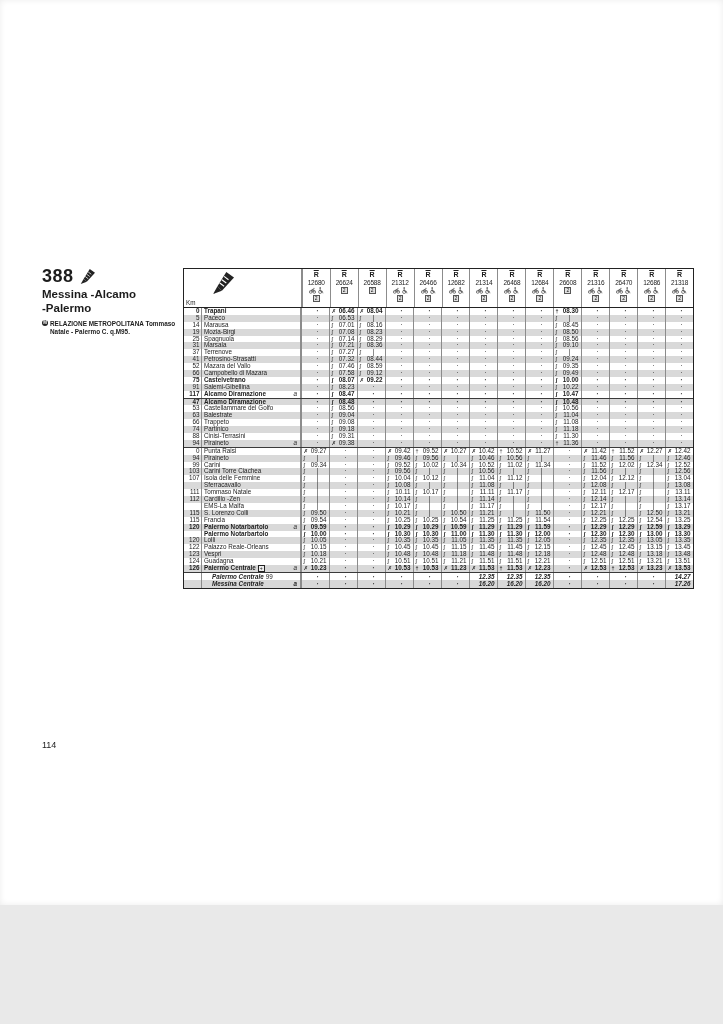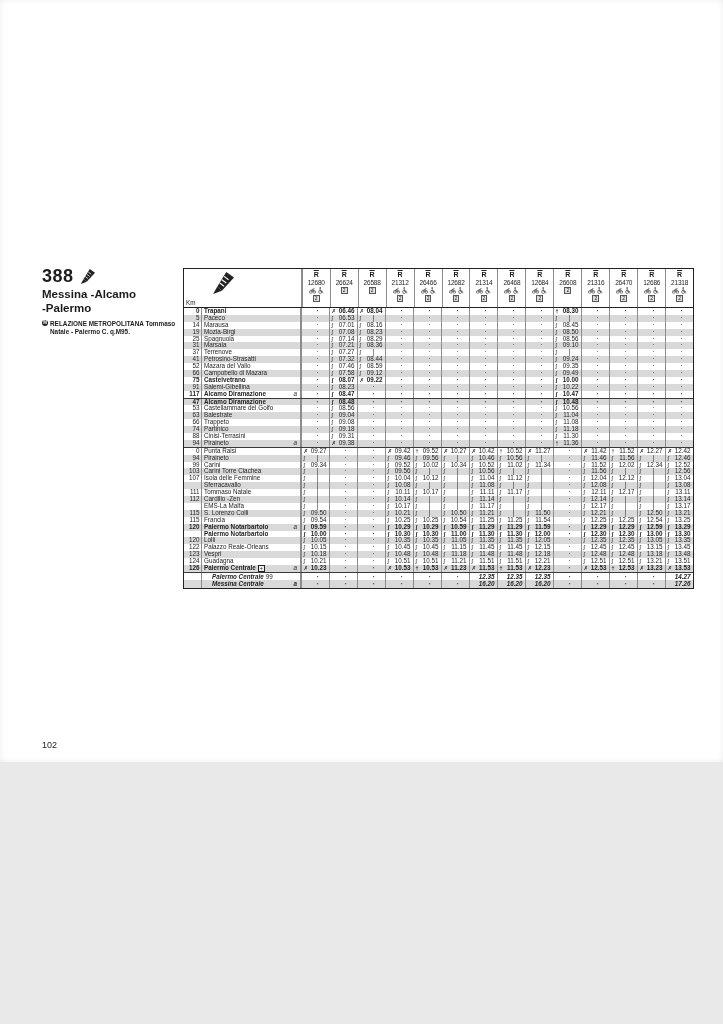--- a/index.html
+++ b/index.html
@@ -1,16 +1,16 @@
 <!DOCTYPE html>
 <html><head>
 <meta charset="utf-8">
 <style>
   html,body{margin:0;padding:0;background:#e9e9e9;}
-  .sheet{position:relative;width:723px;height:762px;background:#ffffff;
+  .sheet{position:relative;width:723px;height:905px;background:#ffffff;
          font-family:"Liberation Sans","DejaVu Sans",sans-serif;color:#1c1c1c;overflow:hidden;
          box-shadow:inset 0 0 6px rgba(0,0,0,.08);}
   
   .route-head{position:absolute;left:42px;top:266px;width:138px;}
   .route-num-line{display:flex;align-items:center;gap:6px;}
   .route-num{font-size:18px;font-weight:bold;letter-spacing:.5px;}
   .pen-ico{width:15px;height:15px;}
   .route-title{font-size:11.5px;font-weight:bold;line-height:1.25;}
   .route-note{margin-top:4px;font-size:6.4px;font-weight:bold;line-height:1.3;display:flex;gap:2px;}
   .metro-ico{flex:0 0 auto;width:6px;height:6px;border-radius:50%;background:#222;color:#fff;
@@ -1015,14 +1015,14 @@
           <div class="tc"><span>16.20</span></div>
           <div class="tc"><span class="nosvc">·</span></div>
           <div class="tc"><span class="nosvc">·</span></div>
           <div class="tc"><span class="nosvc">·</span></div>
           <div class="tc"><span class="nosvc">·</span></div>
           <div class="tc"><span>17.26</span></div>
         </div>
       </div>
   </div>
 
-  <div class="page-number">102</div>
+  <div class="page-number">114</div>
 </div>
 
 </body></html>

